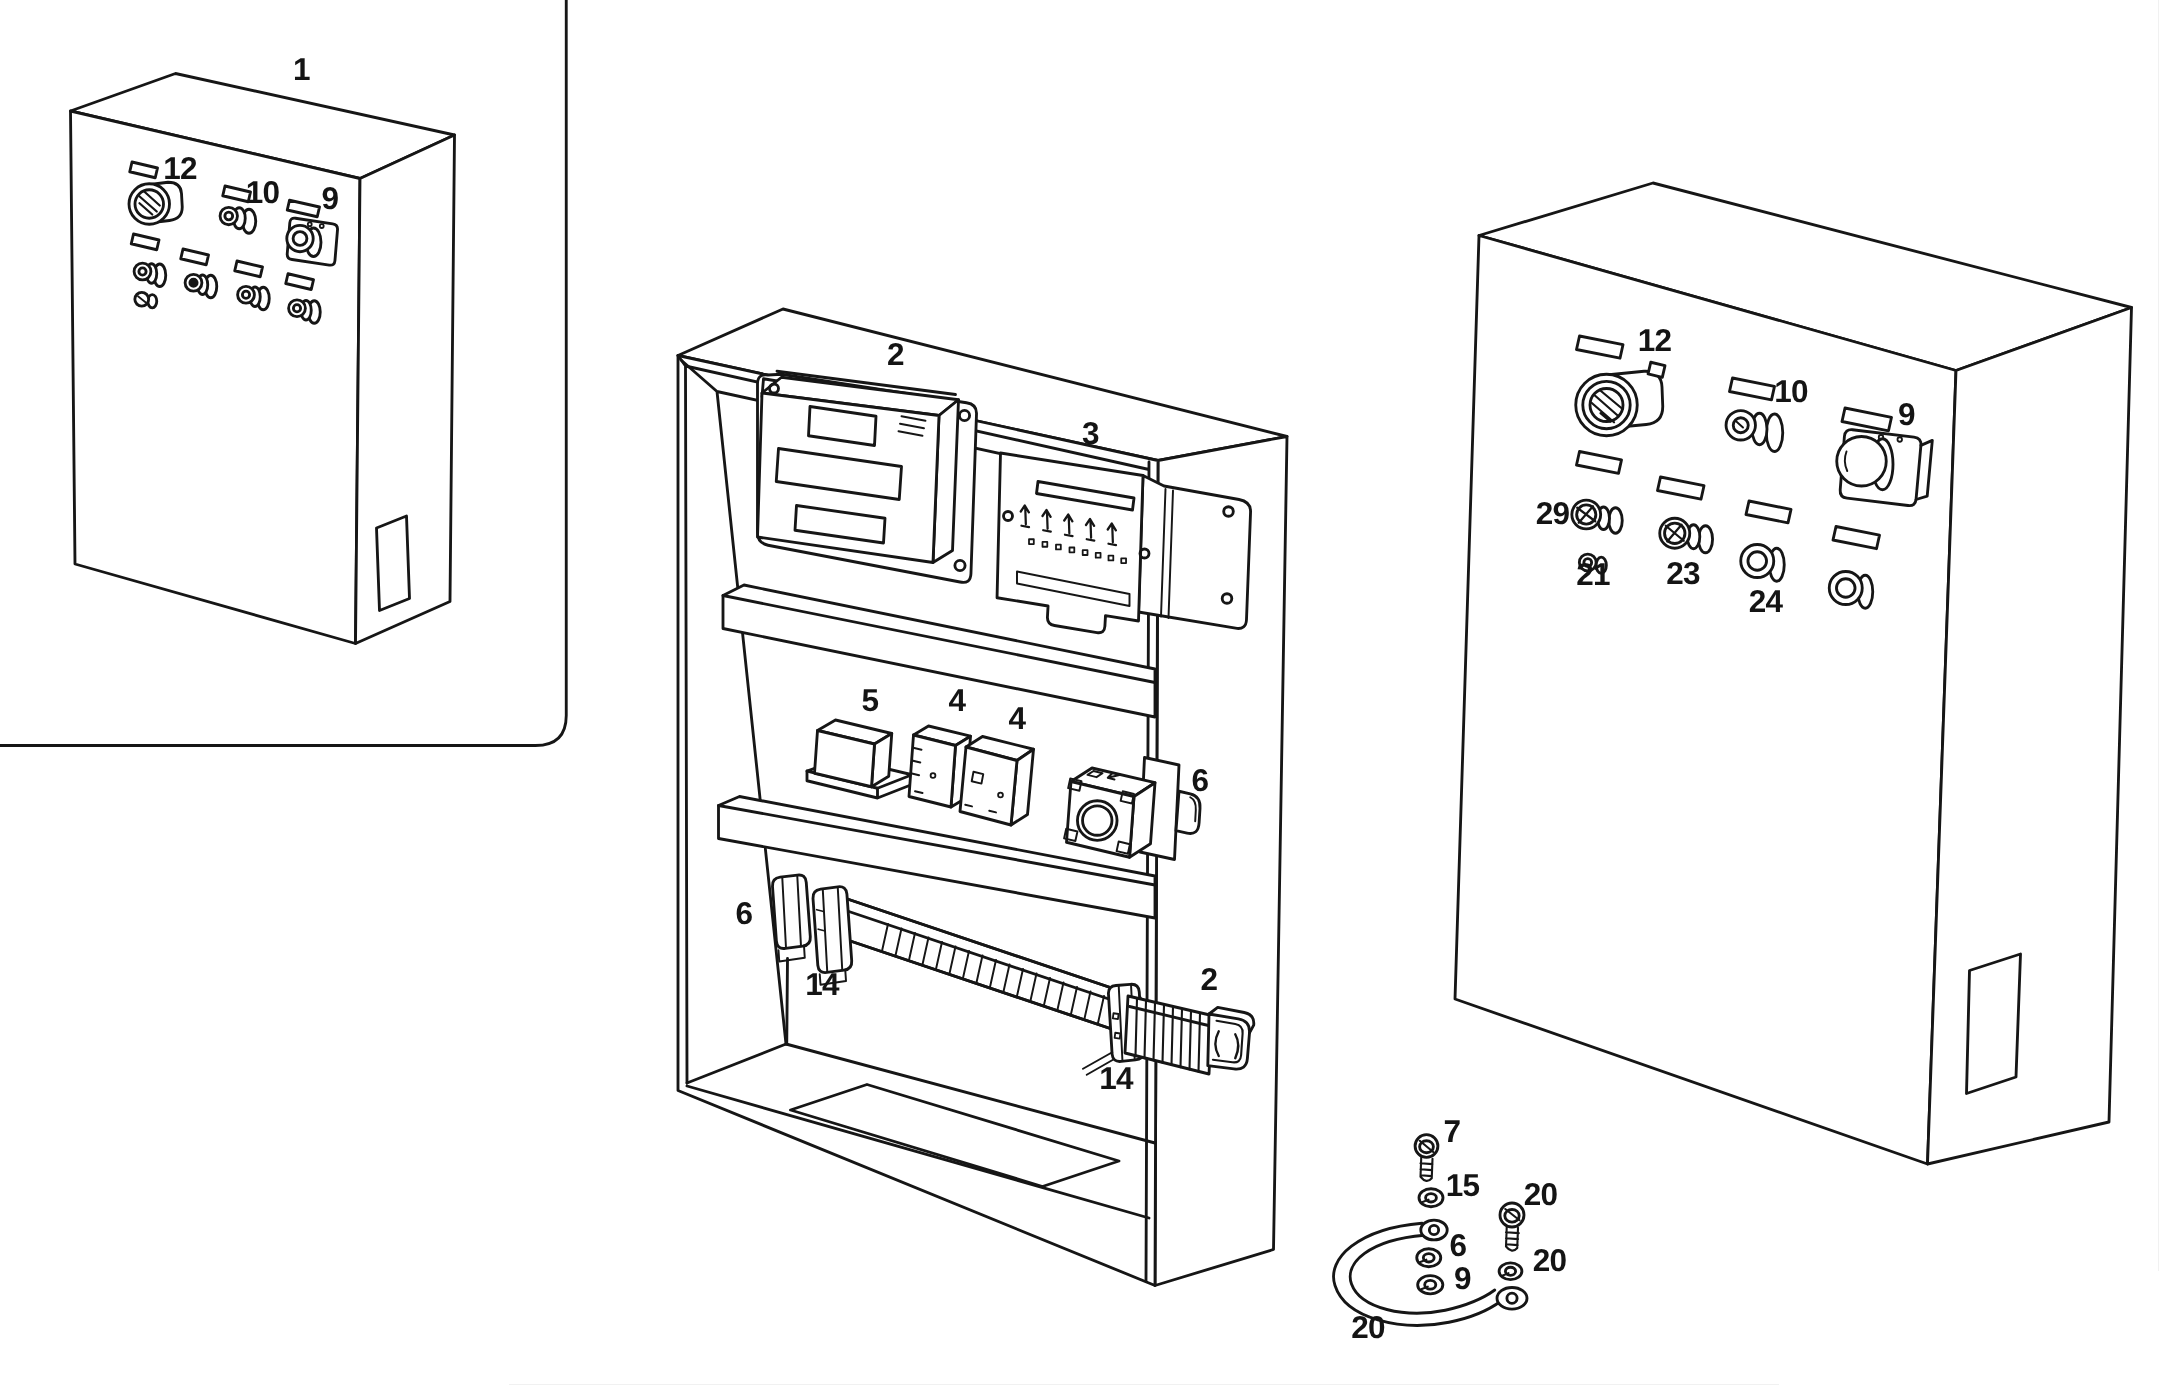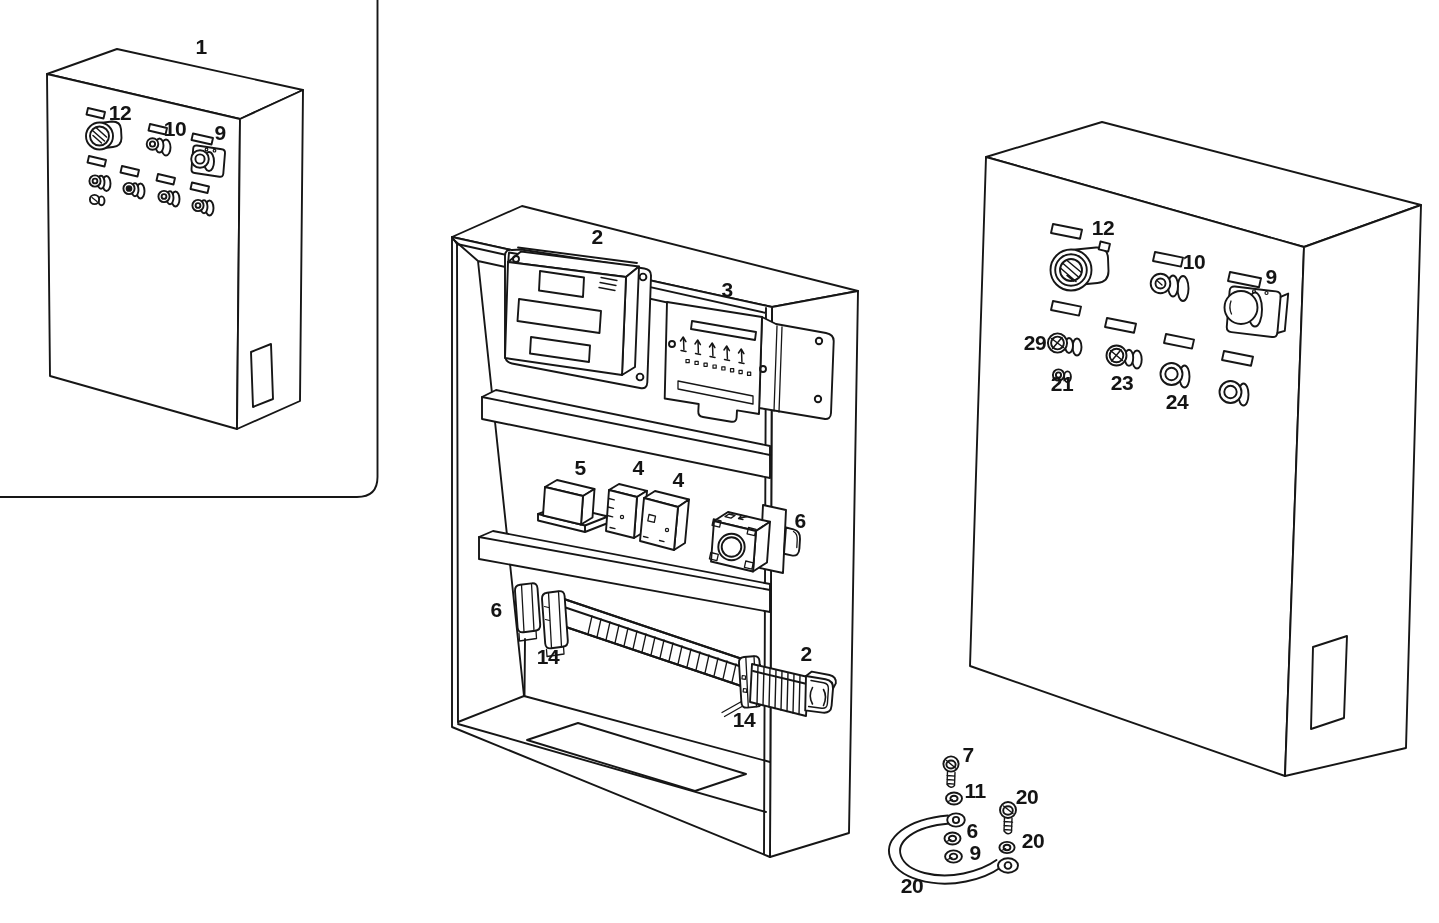--- a/index.html
+++ b/index.html
@@ -334,21 +334,21 @@
   <div class="co" style="left:806px;top:654px">2</div>
   <div class="co" style="left:744px;top:720px">14</div>
   <div class="co" style="left:1103px;top:228px">12</div>
   <div class="co" style="left:1194px;top:262px">10</div>
   <div class="co" style="left:1271px;top:277px">9</div>
   <div class="co" style="left:1035px;top:343px">29</div>
   <div class="co" style="left:1122px;top:383px">23</div>
   <div class="co" style="left:1062px;top:384px">21</div>
   <div class="co" style="left:1177px;top:402px">24</div>
   <div class="co" style="left:968px;top:755px">7</div>
-  <div class="co" style="left:975px;top:791px">11</div>
+  <div class="co" style="left:975px;top:791px">15</div>
   <div class="co" style="left:1027px;top:797px">20</div>
   <div class="co" style="left:972px;top:831px">6</div>
   <div class="co" style="left:975px;top:853px">9</div>
   <div class="co" style="left:1033px;top:841px">20</div>
   <div class="co" style="left:912px;top:886px">20</div>
 </div>
 
 </div>
 
 </body></html>

